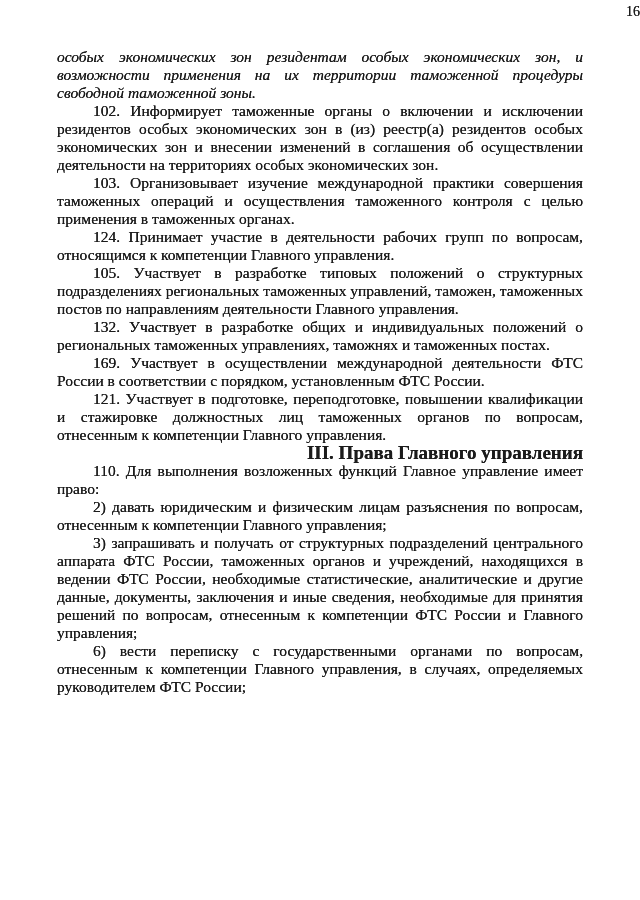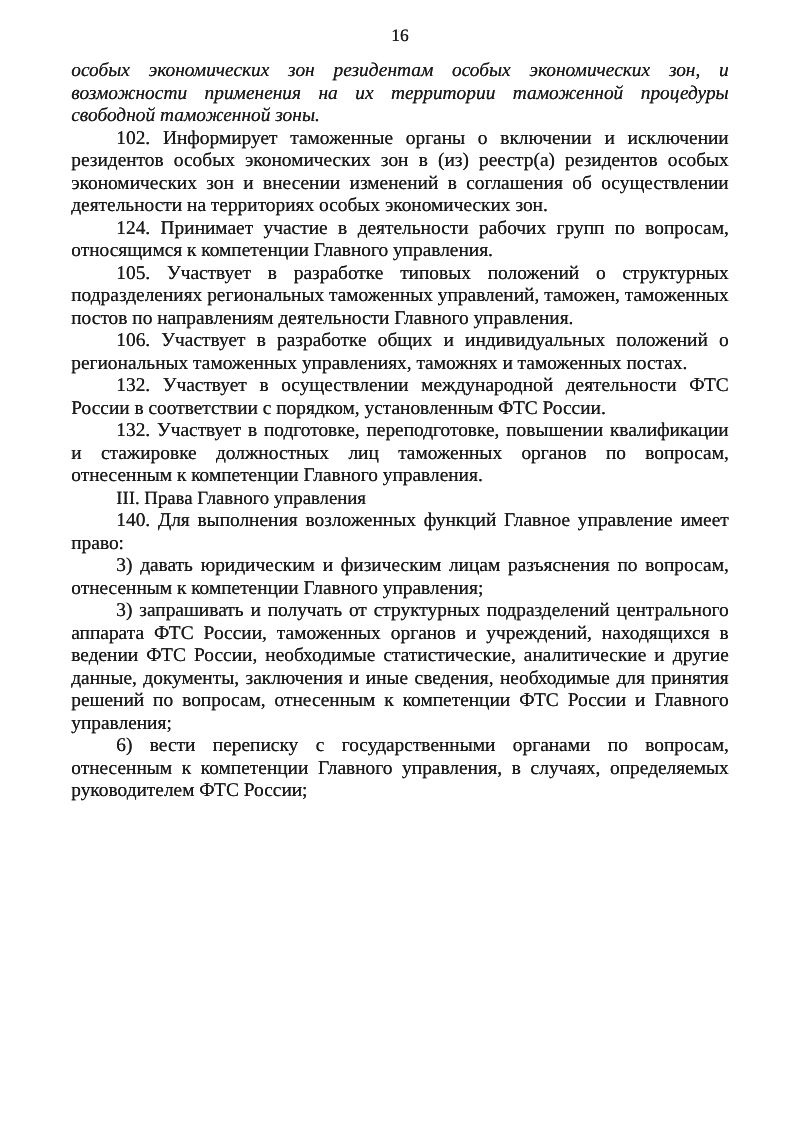--- a/index.html
+++ b/index.html
@@ -12,24 +12,24 @@
     width: 640px;
     height: 900px;
     background: #ffffff;
     font-family: "Liberation Serif", "DejaVu Serif", serif;
     color: #1b1b1b;
     overflow: hidden;
     text-shadow: 0 0 0.3px #1b1b1b; 
   }
   .page-number {
     position: absolute;
-    top: 22px;
+    top: 4px;
     left: 0;
     width: 100%;
-    text-align: center;
+    text-align: right;
     font-size: 14px;
   }
   .body-text {
     position: absolute;
     top: 48px;
     left: 57px;
     width: 526px;
     font-size: 15.5px;
     line-height: 18px;
     text-align: justify;
@@ -37,41 +37,42 @@
   .body-text p {
     margin: 0;
     text-indent: 36px;
   }
   .body-text p.continuation {
     text-indent: 0;
     font-style: italic;
   }
   .section-heading {
     margin: 18px 0 17px 0;
-    text-align: left;
-    font-weight: normal;
-    font-size: 15px;
+    text-align: right;
+    font-weight: bold;
+    font-size: 19px;
     text-indent: 0;
   }
 </style>
 </head>
 <body>
 
 <div class="page">
   <div class="page-number">16</div>
 
   <div class="body-text">
     <p class="continuation">особых экономических зон резидентам особых экономических зон, и возможности применения на их территории таможенной процедуры свободной таможенной зоны.</p>
     <p>102. Информирует таможенные органы о включении и исключении резидентов особых экономических зон в (из) реестр(а) резидентов особых экономических зон и внесении изменений в соглашения об осуществлении деятельности на территориях особых экономических зон.</p>
+    <p>103. Организовывает изучение международной практики совершения таможенных операций и осуществления таможенного контроля с целью применения в таможенных органах.</p>
     <p>124. Принимает участие в деятельности  рабочих групп по вопросам, относящимся к компетенции Главного управления.</p>
     <p>105. Участвует в разработке типовых положений о структурных подразделениях региональных таможенных управлений, таможен, таможенных постов по направлениям деятельности Главного управления.</p>
-    <p>106. Участвует в разработке общих и индивидуальных положений о региональных таможенных управлениях, таможнях и таможенных постах.</p>
-    <p>132. Участвует в осуществлении международной деятельности ФТС России в соответствии с порядком, установленным ФТС России.</p>
-    <p>132. Участвует в подготовке, переподготовке, повышении квалификации и стажировке должностных лиц таможенных органов по вопросам, отнесенным к компетенции Главного управления.</p>
+    <p>132. Участвует в разработке общих и индивидуальных положений о региональных таможенных управлениях, таможнях и таможенных постах.</p>
+    <p>169. Участвует в осуществлении международной деятельности ФТС России в соответствии с порядком, установленным ФТС России.</p>
+    <p>121. Участвует в подготовке, переподготовке, повышении квалификации и стажировке должностных лиц таможенных органов по вопросам, отнесенным к компетенции Главного управления.</p>
 
     <p class="section-heading">III. Права Главного управления</p>
 
-    <p>140. Для выполнения возложенных функций Главное управление имеет право:</p>
-    <p>3) давать юридическим и физическим лицам разъяснения по вопросам, отнесенным к компетенции Главного управления;</p>
+    <p>110. Для выполнения возложенных функций Главное управление имеет право:</p>
+    <p>2) давать юридическим и физическим лицам разъяснения по вопросам, отнесенным к компетенции Главного управления;</p>
     <p>3) запрашивать и получать от структурных подразделений центрального аппарата ФТС России, таможенных органов и учреждений, находящихся в ведении ФТС России, необходимые статистические, аналитические и другие данные, документы, заключения и иные сведения, необходимые для принятия решений по вопросам, отнесенным к компетенции ФТС России и Главного управления;</p>
     <p>6) вести переписку с государственными органами по вопросам, отнесенным к компетенции Главного управления, в случаях, определяемых руководителем ФТС России;</p>
   </div>
 </div>
 
 </body></html>

